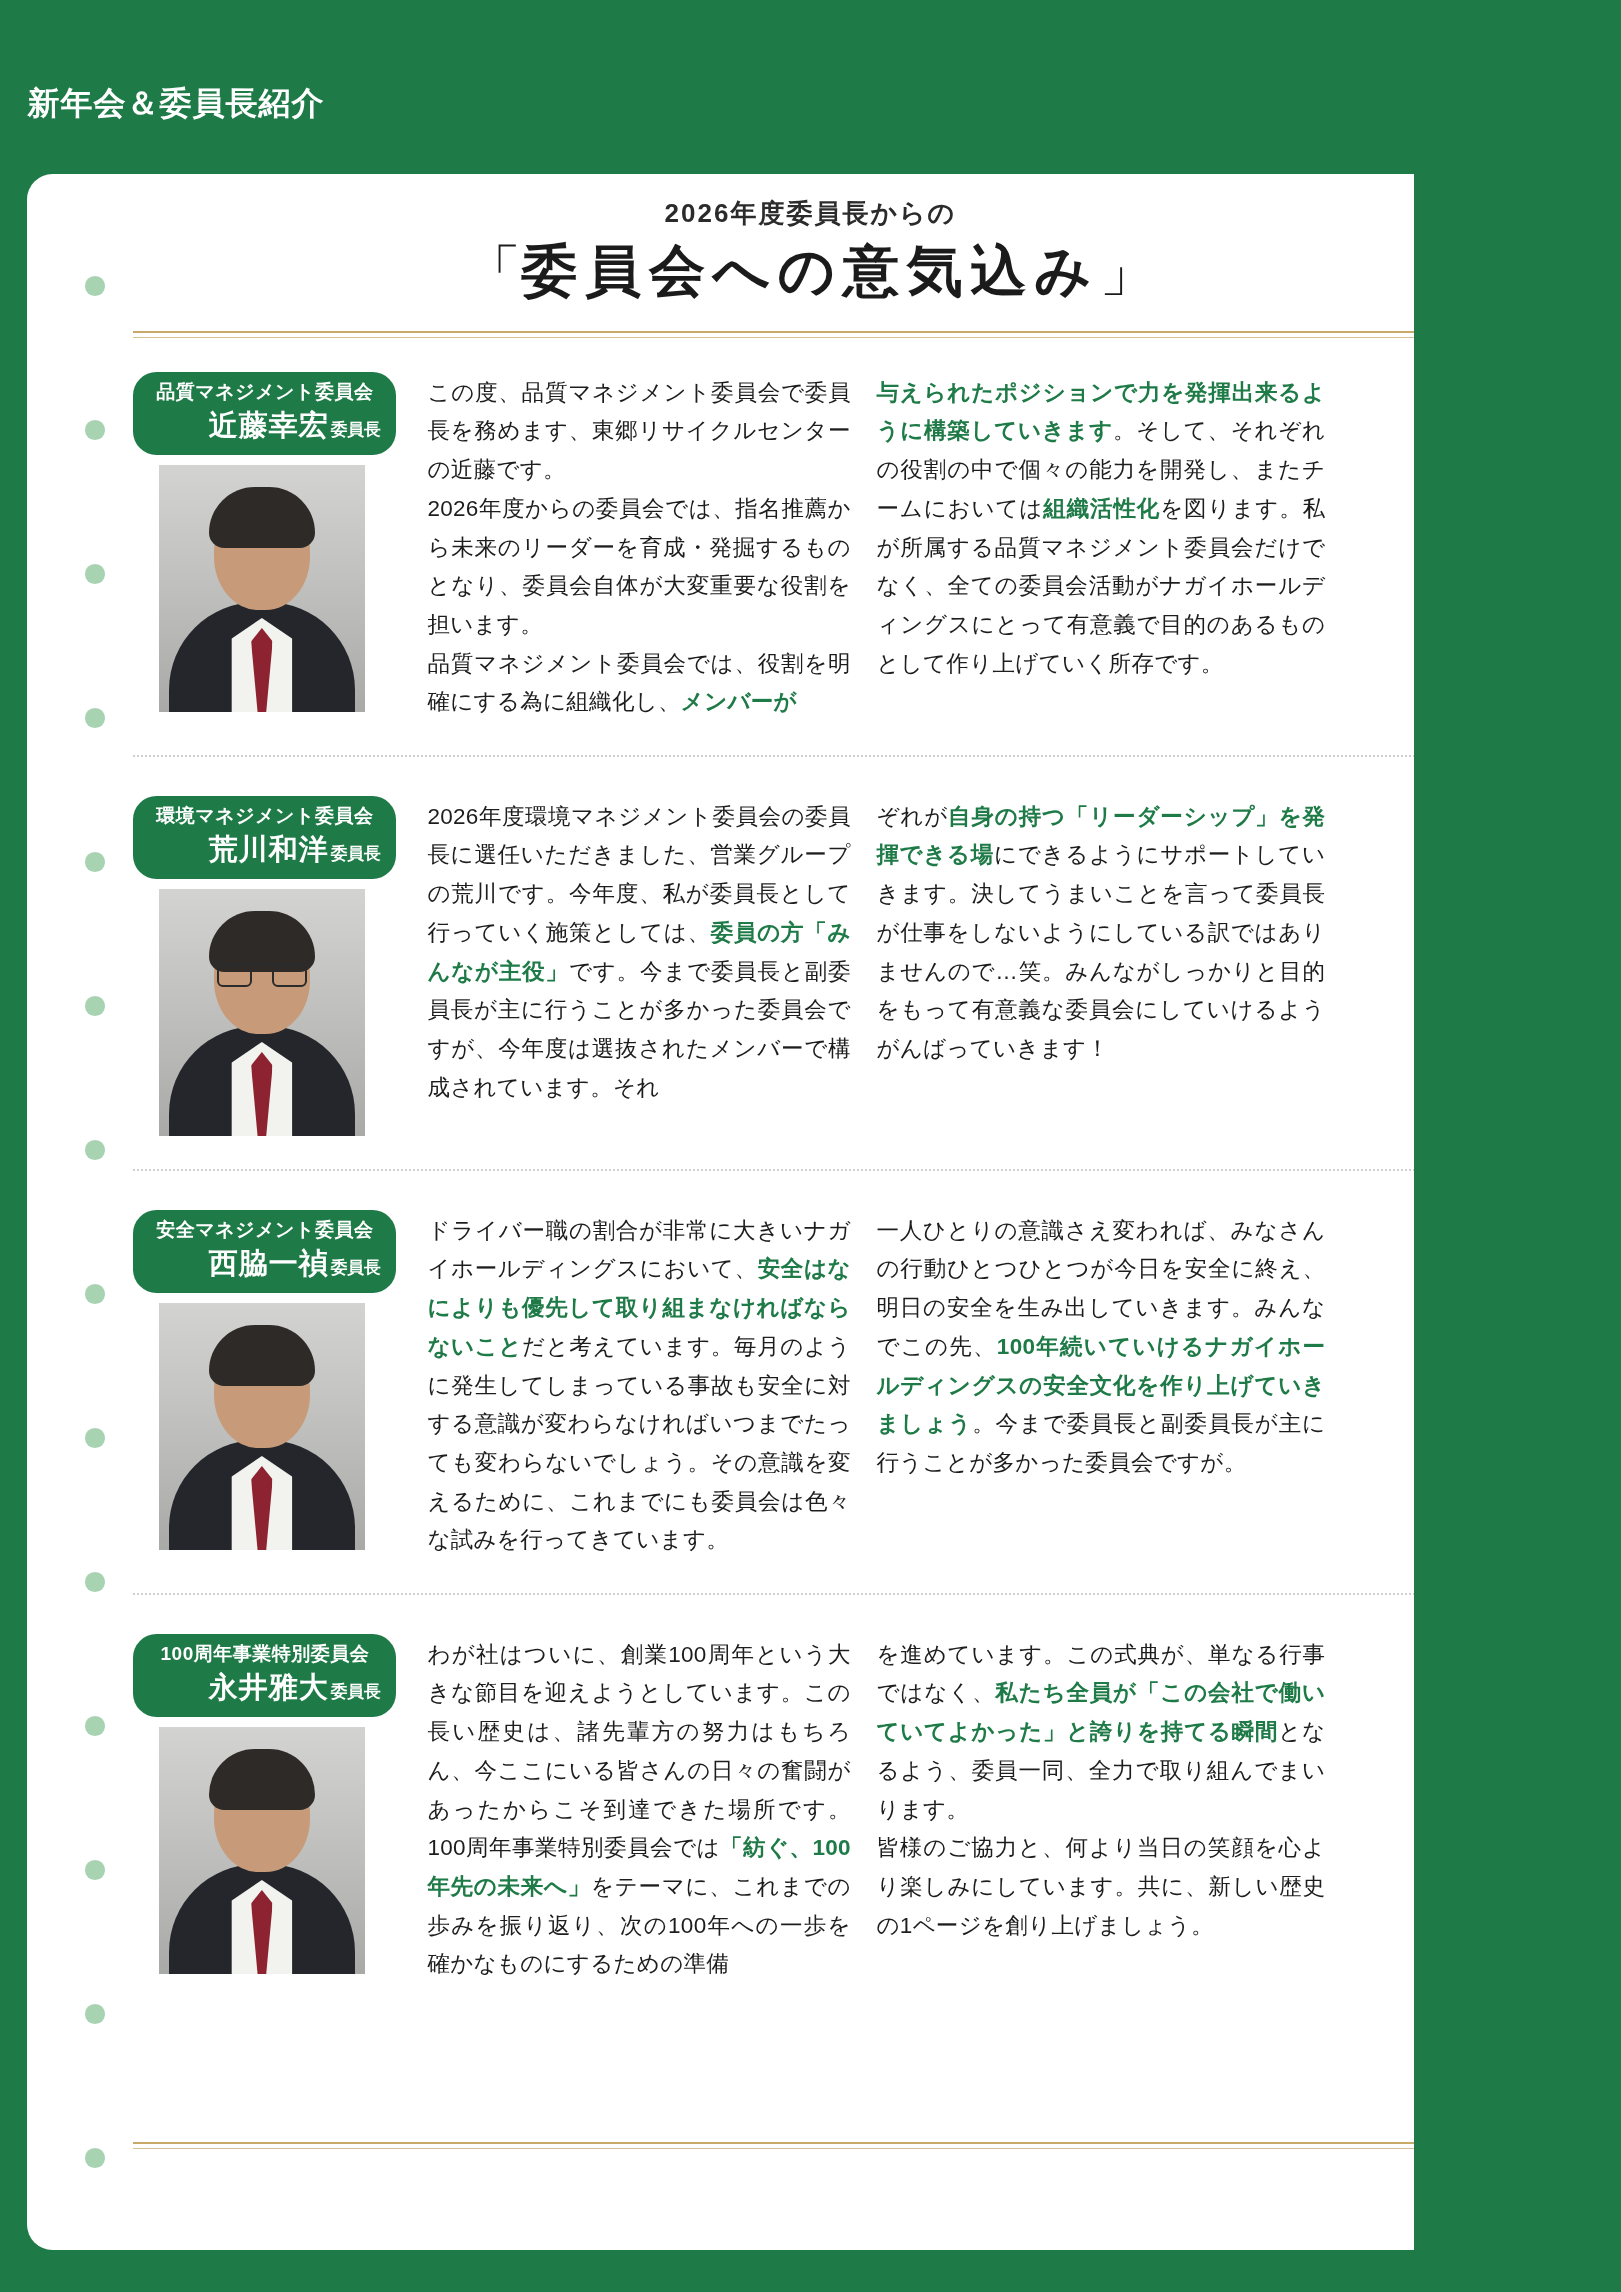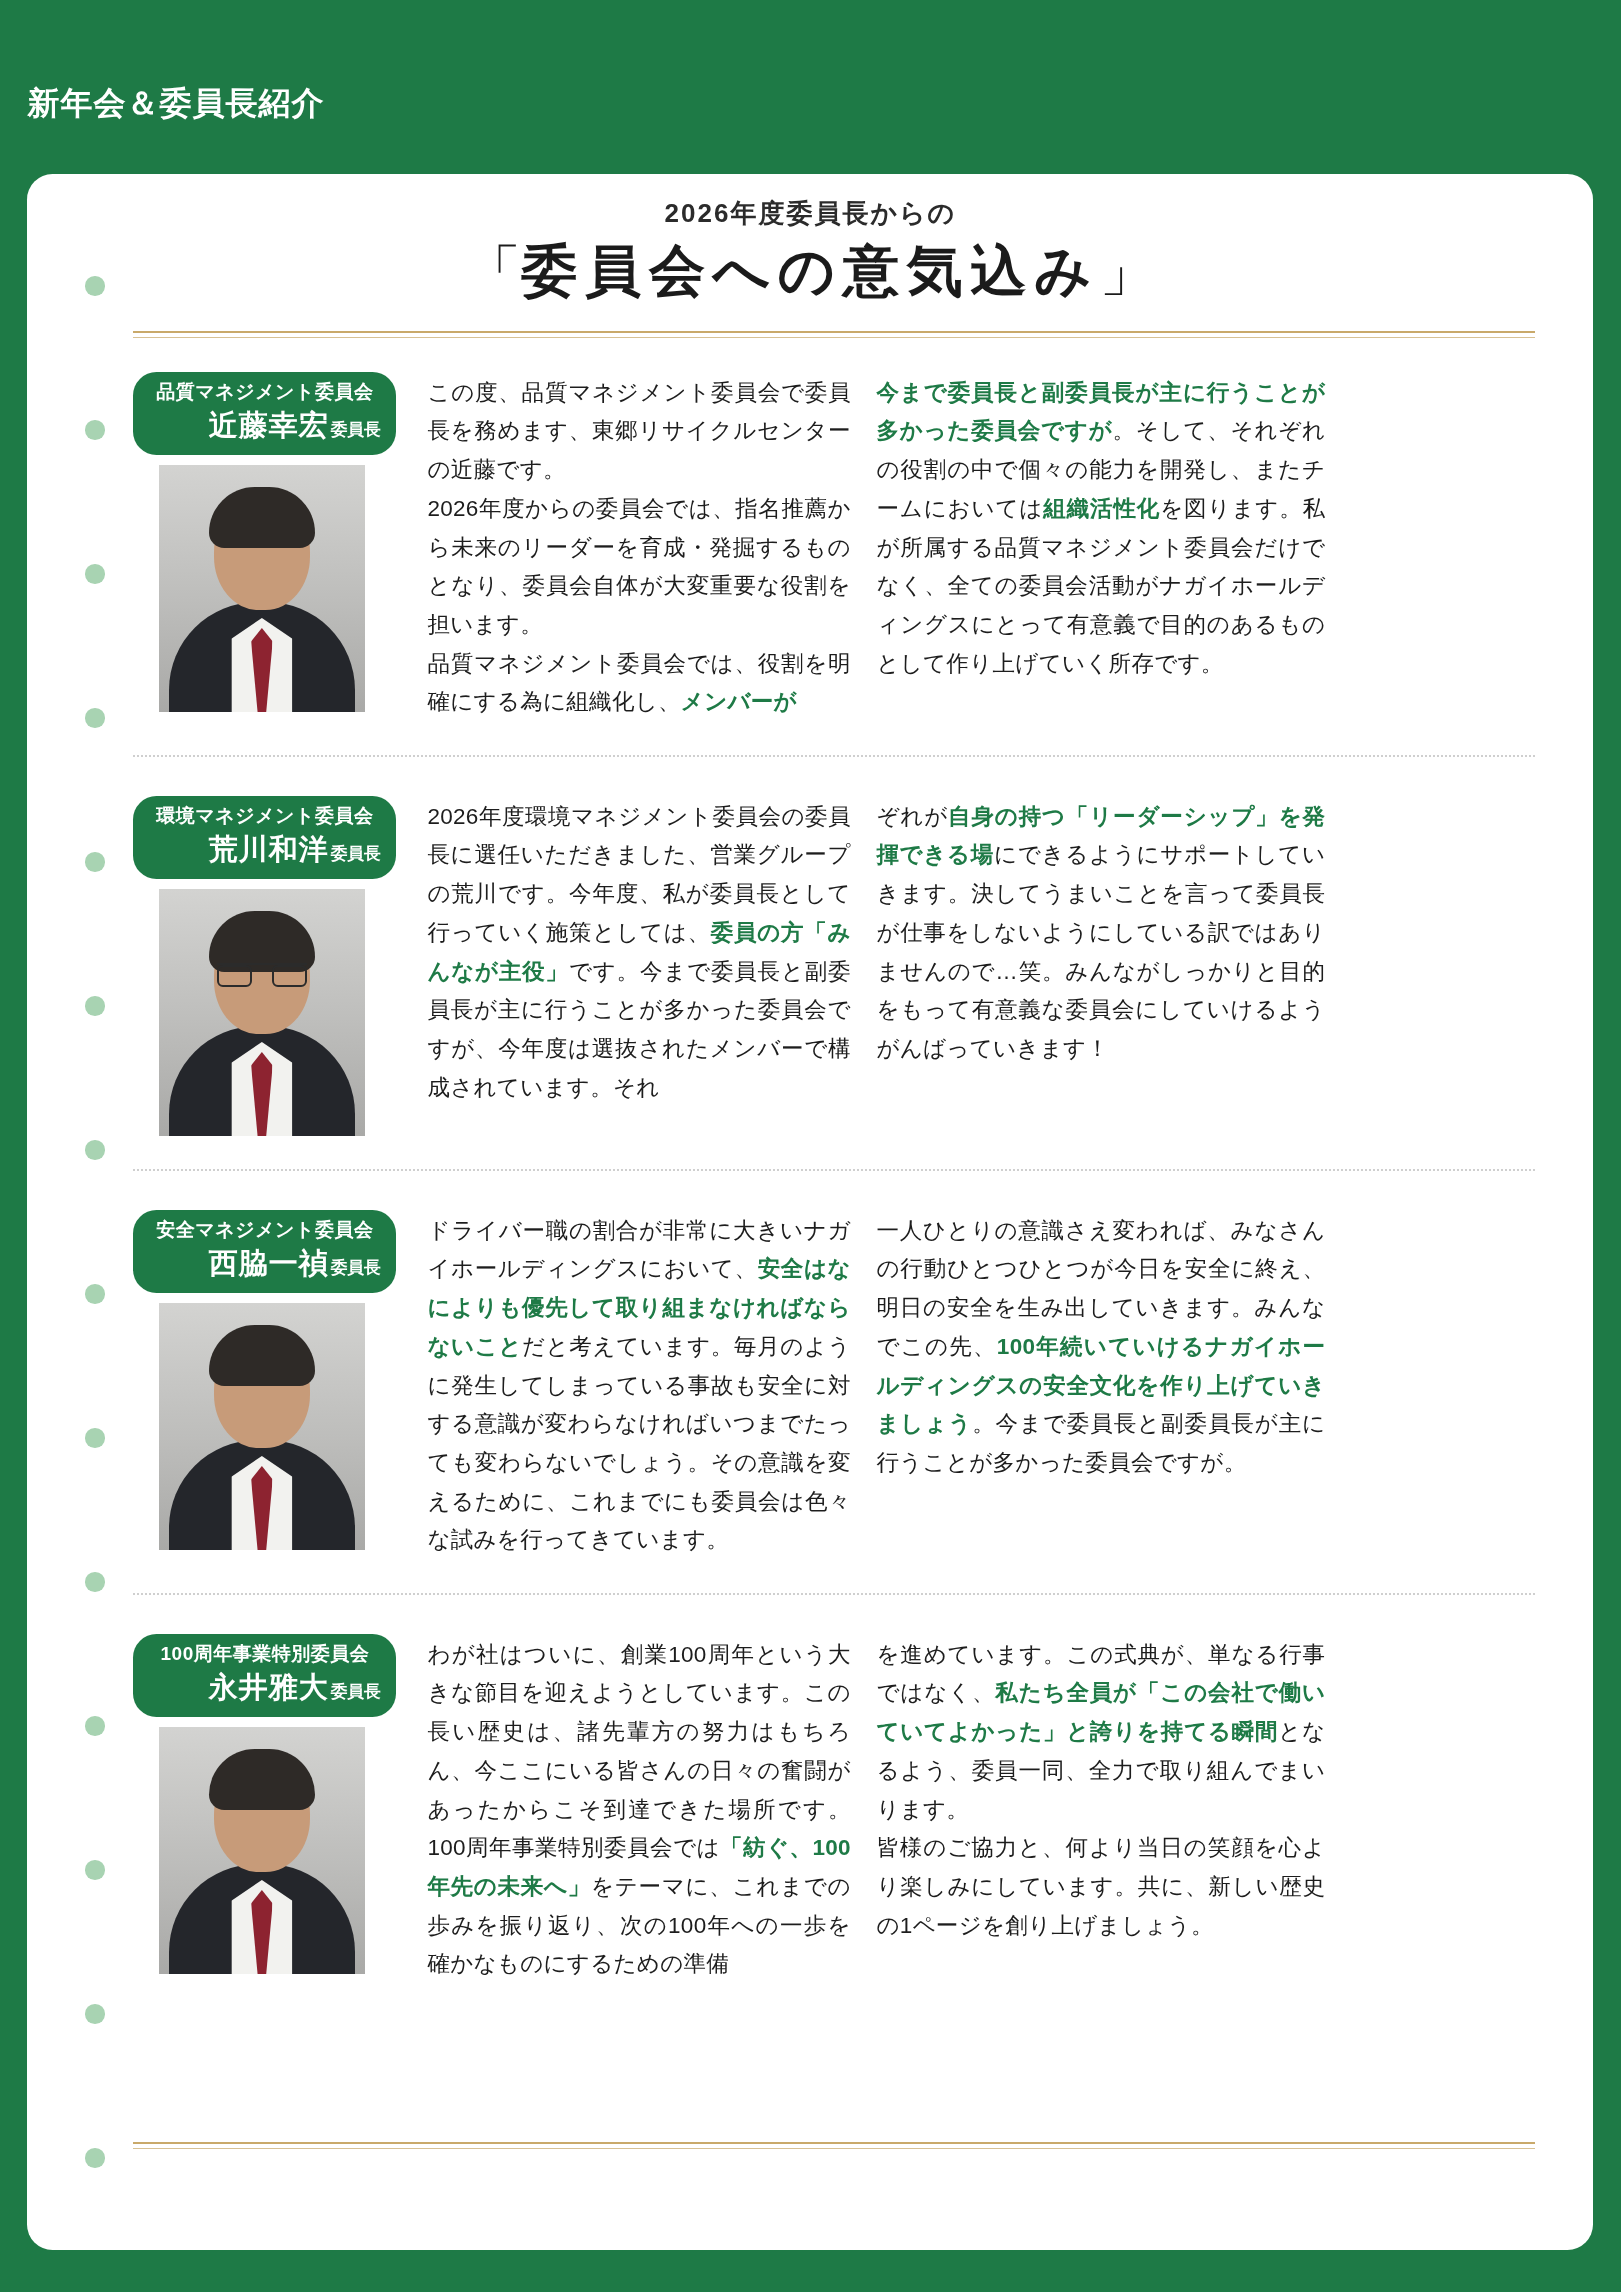--- a/index.html
+++ b/index.html
@@ -8,21 +8,21 @@
   }
   body {
     width: 1621px;
     height: 2293px;
     background: #1e7a46;
     font-family: "Liberation Sans", sans-serif;
     -webkit-font-smoothing: antialiased;
   }
   .page {
     position: relative;
-    width: 1621px;
+    width: 1414px;
     height: 2293px;
     background: #1e7a46;
     overflow: hidden;
     box-sizing: border-box;
   }
 
   
   .header {
     position: absolute;
     top: 82px;
@@ -327,21 +327,21 @@
               <div class="bg"></div>
               <div class="body"></div>
               <div class="shirt"></div>
               <div class="tie"></div>
               <div class="head"></div>
               <div class="hair"></div>
             </div>
           </div>
           <div class="cols">
             <div class="col"><span>この度、品質マネジメント委員会で委員長を務めます、東郷リサイクルセンターの近藤です。<br>2026年度からの委員会では、指名推薦から未来のリーダーを育成・発掘するものとなり、委員会自体が大変重要な役割を担います。<br>品質マネジメント委員会では、役割を明確にする為に組織化し、</span><span class="hl">メンバーが</span></div>
-            <div class="col last"><span class="hl">今まで委員長と副委員長が主に行うことが多かった委員会ですが</span><span>。そして、それぞれの役割の中で個々の能力を開発し、またチームにおいては</span><span class="hl">組織活性化</span><span>を図ります。私が所属する品質マネジメント委員会だけでなく、全ての委員会活動がナガイホールディングスにとって有意義で目的のあるものとして作り上げていく所存です。</span></div>
+            <div class="col last"><span class="hl">与えられたポジションで力を発揮出来るように構築していきます</span><span>。そして、それぞれの役割の中で個々の能力を開発し、またチームにおいては</span><span class="hl">組織活性化</span><span>を図ります。私が所属する品質マネジメント委員会だけでなく、全ての委員会活動がナガイホールディングスにとって有意義で目的のあるものとして作り上げていく所存です。</span></div>
           </div>
         </div>
         <div class="entry-sep" style="margin: 33px 0px;"></div>
         <div class="entry">
           <div class="person">
             <div class="badge">
               <div class="committee">環境マネジメント委員会</div>
               <div class="namerow"><span class="name">荒川和洋</span><span class="role">委員長</span></div>
             </div>
             <div class="photo" title="荒川和洋委員長の顔写真">

